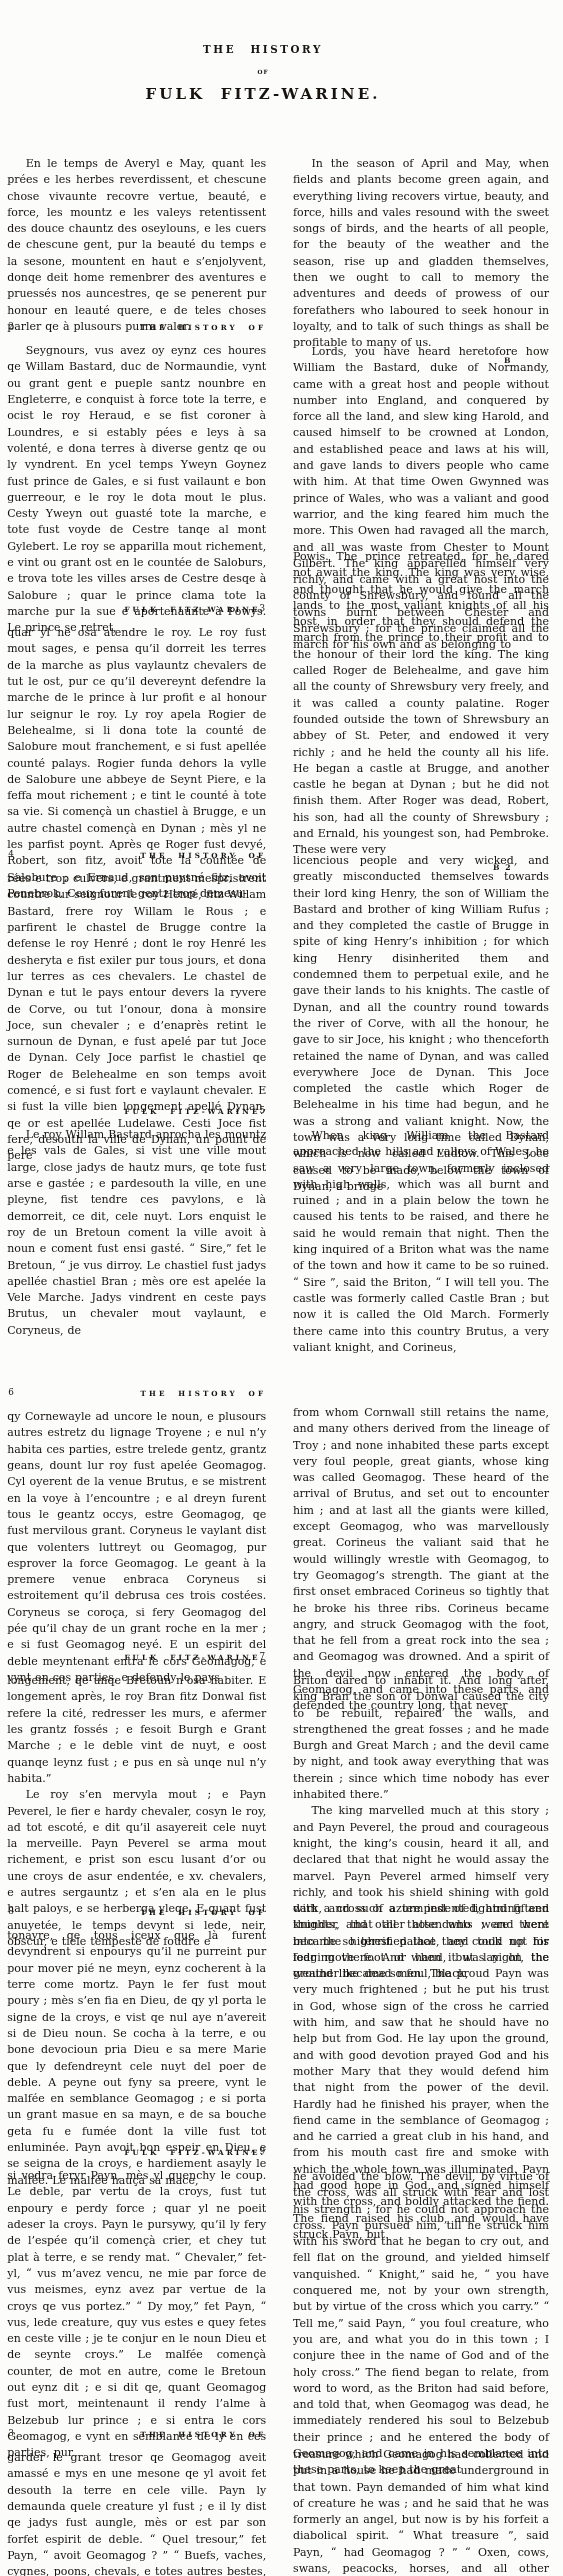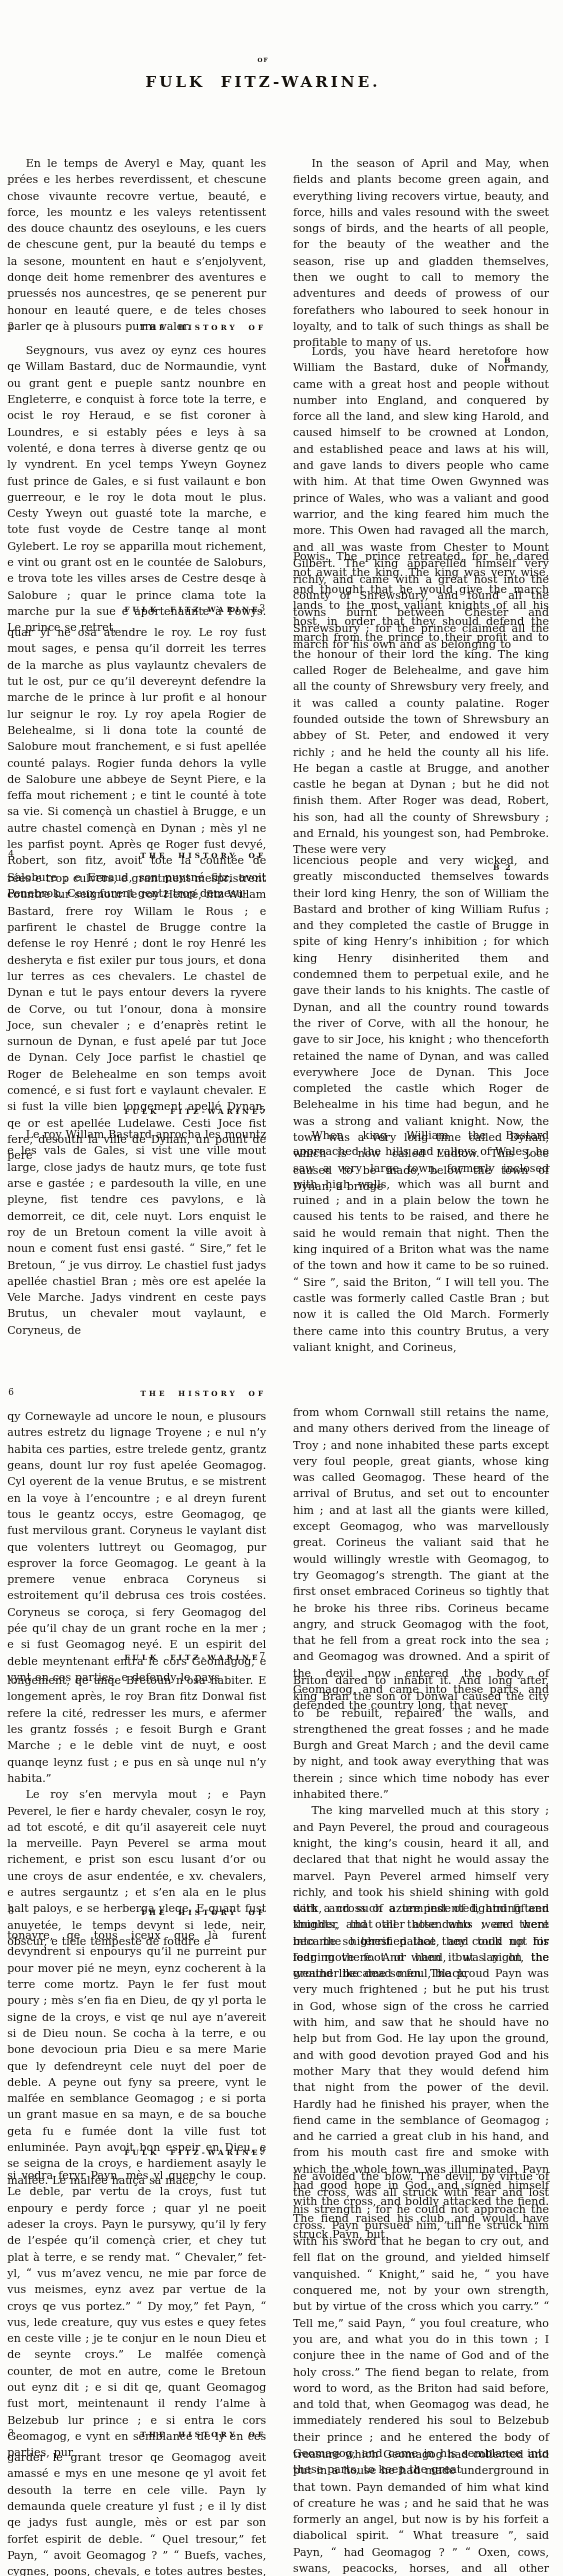--- a/index.html
+++ b/index.html
@@ -48,20 +48,21 @@
     font-size:7.7px;font-weight:bold;letter-spacing:1.5px;
     line-height:16.3px;margin-top:1px;
   }
 </style>
 </head>
 <body>
 
 <div class="page">
 
   <header class="title-block">
+    <div class="t1">THE HISTORY</div>
     <div class="t2">OF</div>
     <div class="t3">FULK FITZ-WARINE.</div>
   </header>
 
   <section class="col col-left">
 
     <div class="grp" style="top:156px">
       <p class="para indent">En le temps de Averyl e May, quant les prées e les herbes reverdissent, et chescune chose vivaunte recovre vertue, beauté, e force, les mountz e les valeys retentissent des douce chauntz des oseylouns, e les cuers de chescune gent, pur la beauté du temps e la sesone, mountent en haut e s’enjolyvent, donqe deit home remenbrer des aventures e pruessés nos auncestres, qe se penerent pur honour en leauté quere, e de teles choses parler qe à plusours purra valer.</p>
     </div>
 

